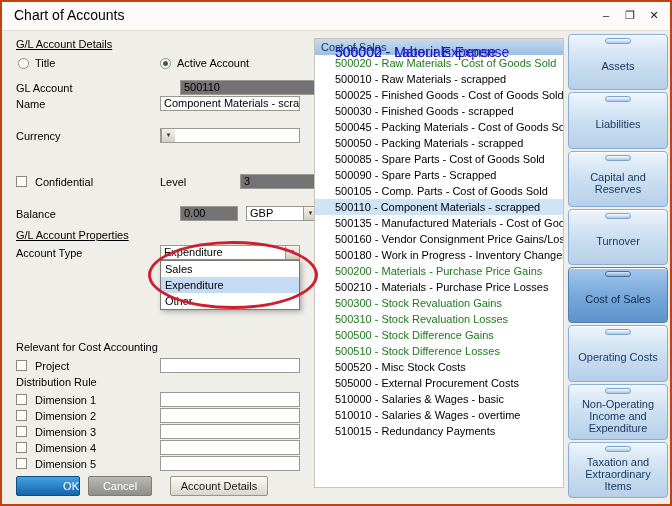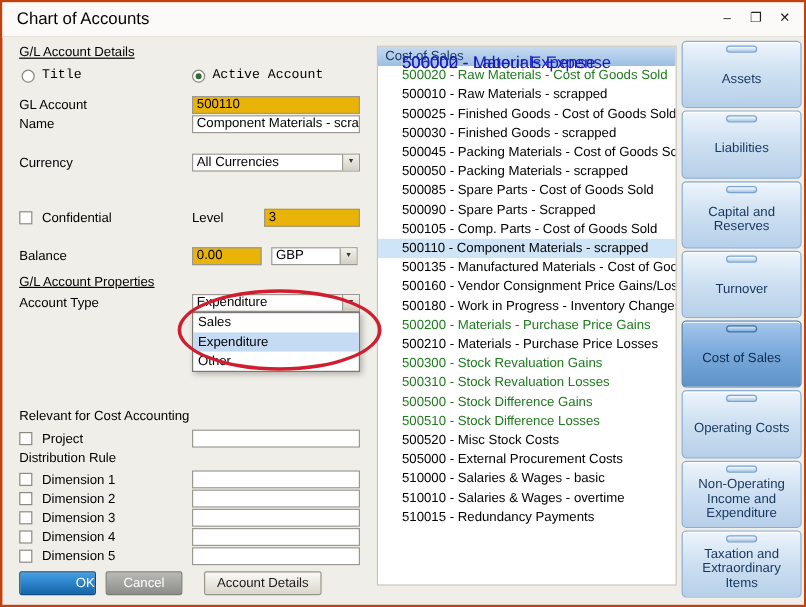--- a/index.html
+++ b/index.html
@@ -15,27 +15,27 @@
   .win-controls{position:absolute;right:8px;top:5px;display:flex;gap:8px;}
   .wc{width:16px;height:16px;text-align:center;line-height:16px;font-size:11px;color:#222;cursor:default;}
   
   .frow{position:absolute;left:14px;display:flex;align-items:center;height:15px;}
   .lbl{width:144px;flex:none;white-space:nowrap;}
   .chk-lbl{width:125px;flex:none;white-space:nowrap;}
   .uhead{position:absolute;left:14px;text-decoration:underline;white-space:nowrap;}
   .plabel{position:absolute;left:14px;white-space:nowrap;}
   .input{display:inline-block;box-sizing:border-box;width:140px;height:15px;line-height:13px;
     border:1px solid #9a9890;background:#fff;padding:0 3px;overflow:hidden;white-space:nowrap;flex:none;}
-  .ro{background:#eab308;}
+  .ro{background:#737373;margin-left:20px;}
   .combo{display:flex;box-sizing:border-box;width:140px;height:15px;border:1px solid #9a9890;background:#fff;flex:none;}
   .combo-val{flex:1;padding:0 3px;line-height:13px;overflow:hidden;white-space:nowrap;}
   .combo-arrow{width:13px;flex:none;background:linear-gradient(#f3f1ea,#d4d0c4);border-left:1px solid #9a9890;
     font-size:6px;line-height:13px;text-align:center;color:#333;}
   .chk{display:inline-block;width:11px;height:11px;border:1px solid #8a887f;background:#fff;box-sizing:border-box;margin-right:8px;flex:none;}
-  .radio-group{position:absolute;display:flex;align-items:flex-end;gap:6px;font-family:Liberation Mono, monospace;}
+  .radio-group{position:absolute;display:flex;align-items:flex-end;gap:6px;}
   .radio{display:inline-block;width:11px;height:11px;border:1px solid #8a887f;border-radius:50%;background:#fff;box-sizing:border-box;position:relative;flex:none;}
   .radio.on::after{content:"";position:absolute;inset:2px;border-radius:50%;background:#2e6b2e;}
   
   .dd-popup{position:absolute;left:158px;top:258px;width:140px;background:#fff;border:1px solid #7a786f;
     box-shadow:2px 2px 5px rgba(0,0,0,.28);z-index:5;box-sizing:border-box;}
   .ddopt{height:16px;line-height:16px;padding:0 4px;white-space:nowrap;}
   .ddopt.sel{background:#c4dbf3;}
   
   .annotation{position:absolute;left:146px;top:239px;width:164px;height:62px;border:3px solid #cf1f2e;
     border-radius:50%;z-index:6;pointer-events:none;}
@@ -94,21 +94,20 @@
     <span class="lbl">GL Account</span>
     <span class="input ro">500110</span>
   </div>
   <div class="frow" style="top:94px">
     <span class="lbl">Name</span>
     <span class="input">Component Materials - scrapp</span>
   </div>
   <div class="frow" style="top:126px">
     <span class="lbl">Currency</span>
     <span class="combo">
-      <span class="combo-val">All Currencies</span>
       <span class="combo-arrow">▼</span>
     </span>
   </div>
 
   <div class="frow" style="top:172px">
     <span class="chk"></span>
     <span class="chk-lbl">Confidential</span>
     <span style="width:60px;flex:none">Level</span>
     <span class="input ro" style="width:80px">3</span>
   </div>

